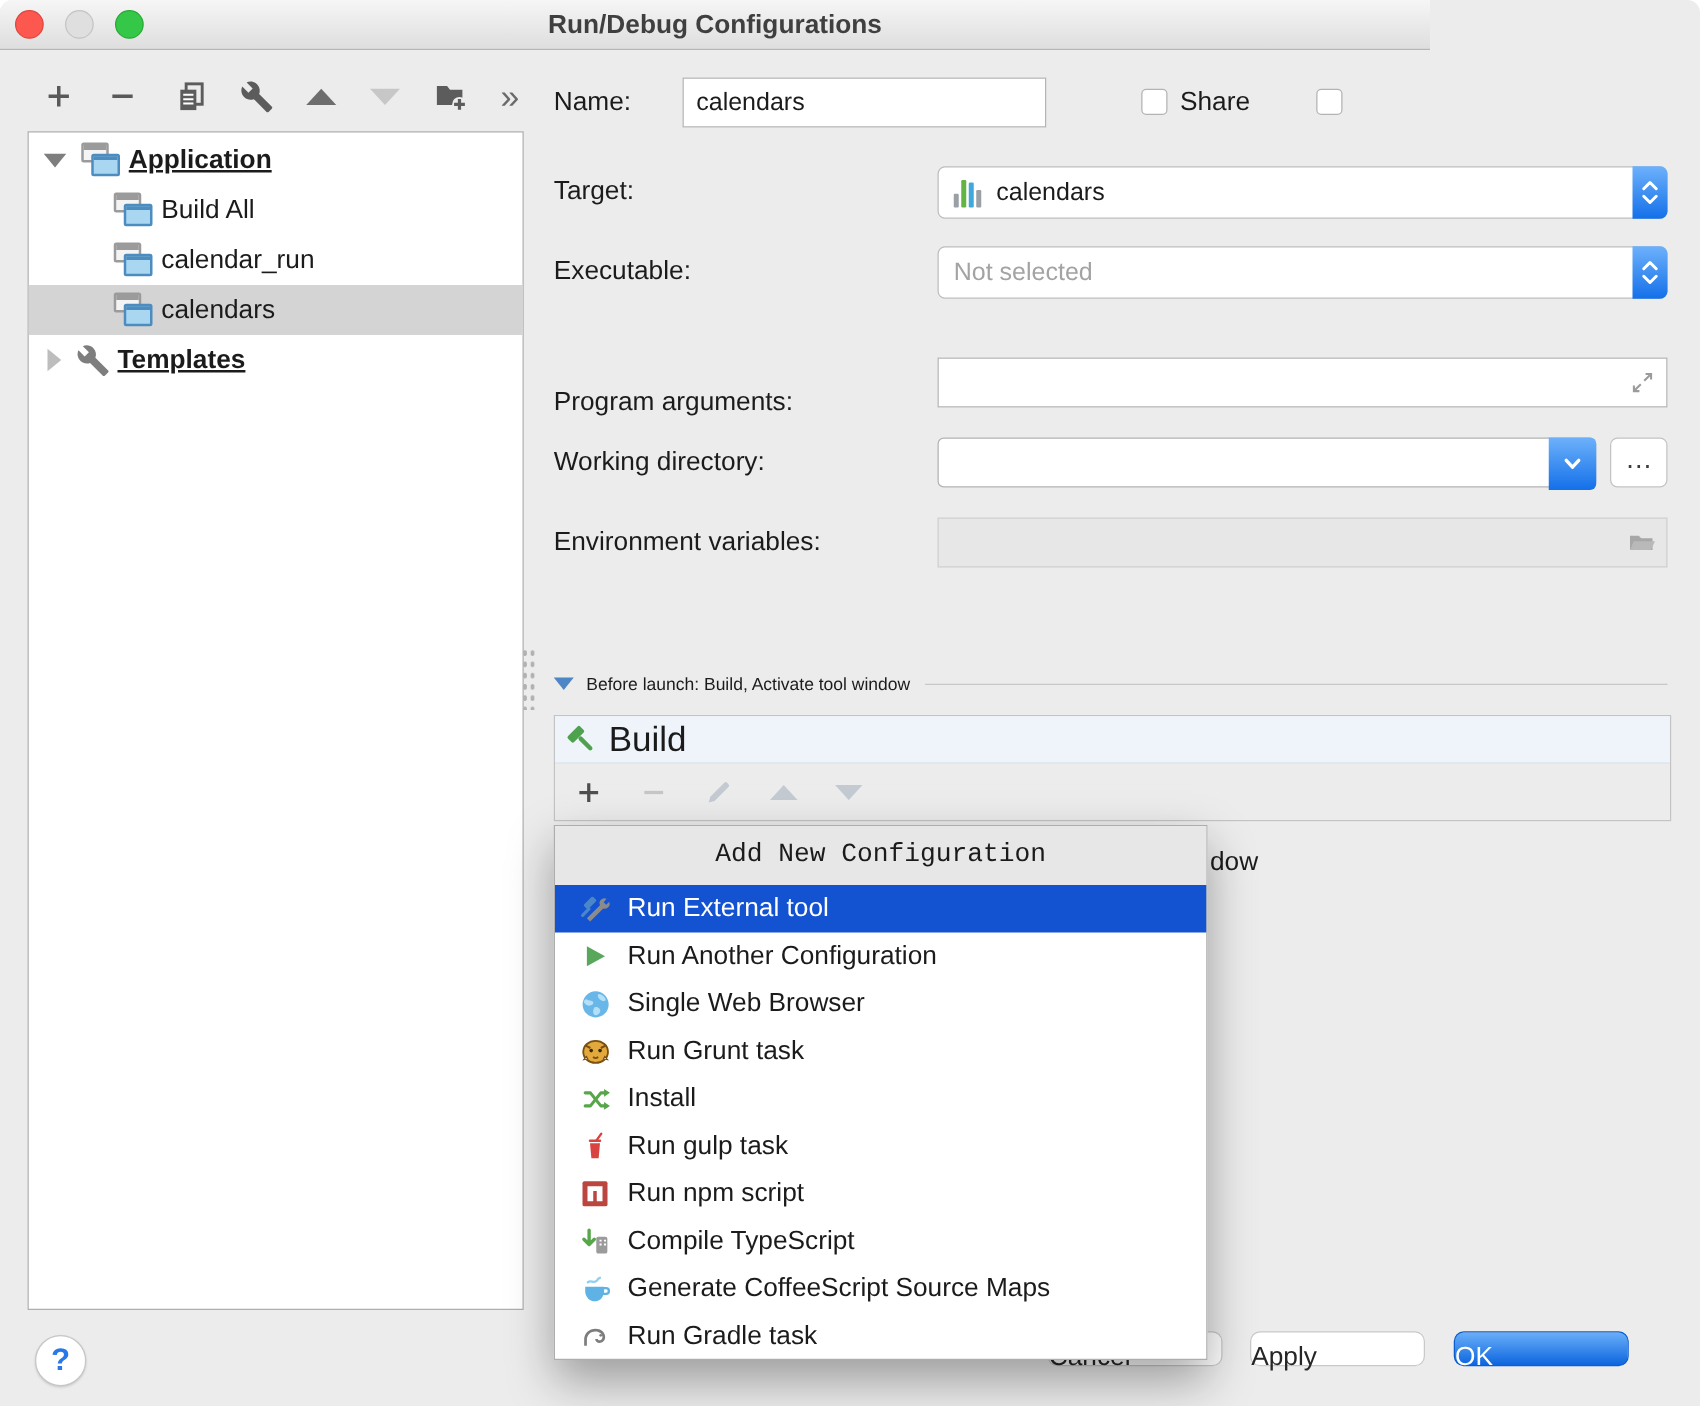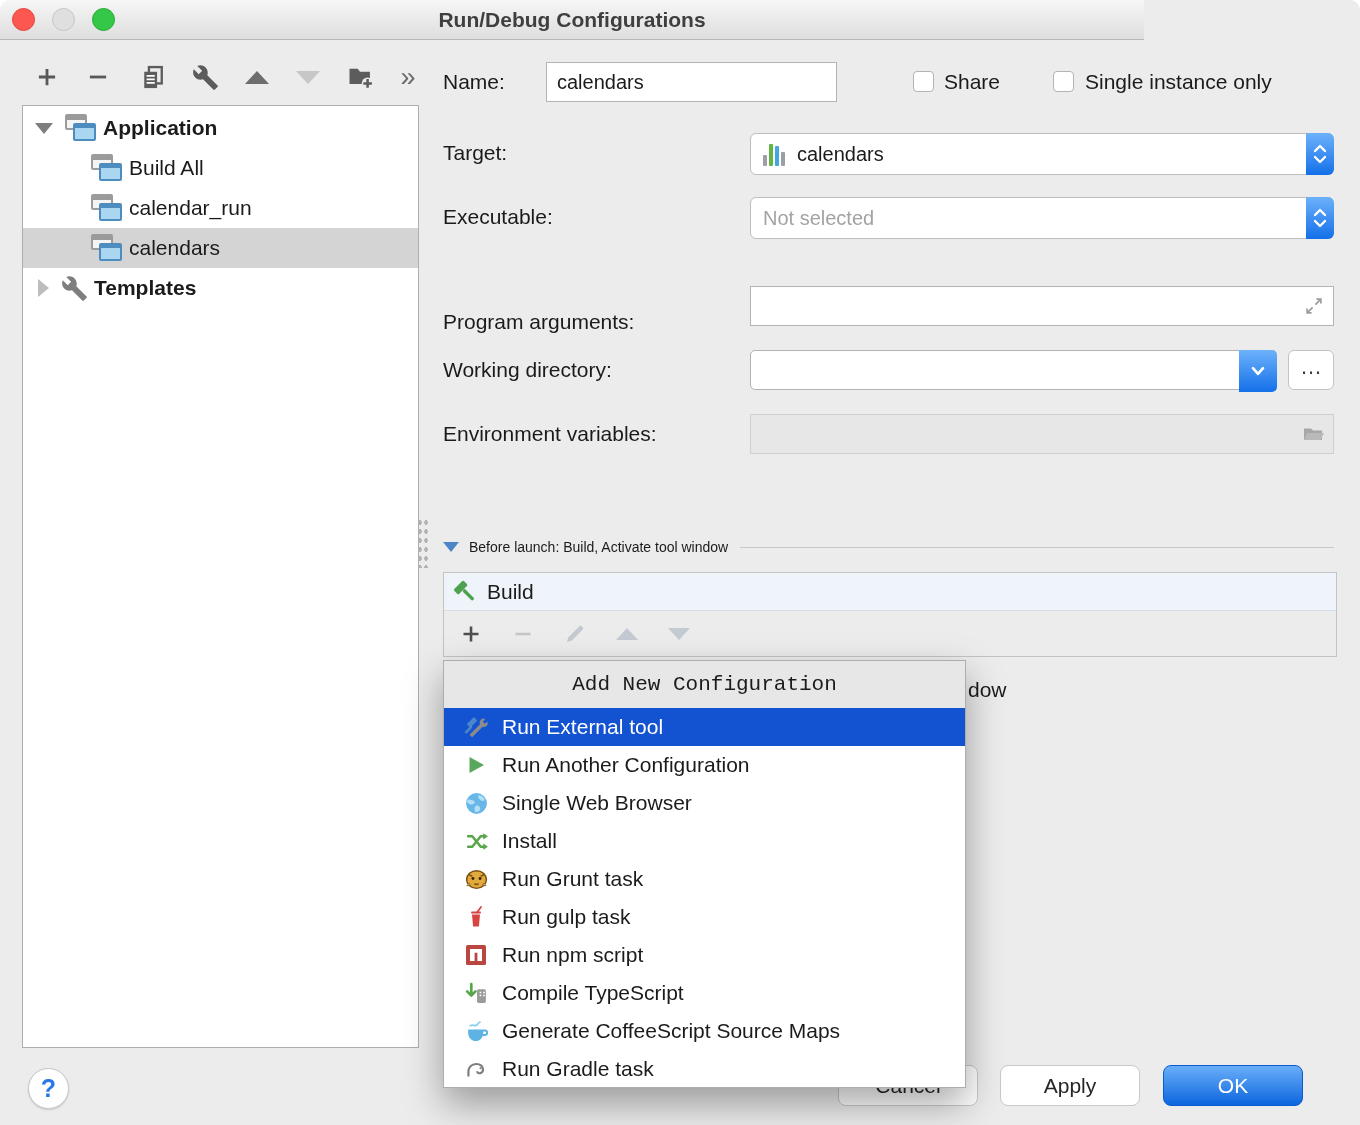--- a/index.html
+++ b/index.html
@@ -27,21 +27,21 @@
   .tri.down-dis  { border-left:12px solid transparent; border-right:12px solid transparent; border-top:13px solid #c7c7c7; }
   .chev-more { font-size:27px; color:#6a6a6a; line-height:34px; }
 
   
   .tree { position:absolute; left:22px; top:105px; width:397px; height:943px;
           background:#fff; border:1px solid #aeaeae; }
   .tree-row { position:absolute; left:0; width:100%; height:40px; display:flex;
               align-items:center; font-size:21px; color:#1b1b1b; }
   .tree-row.selected { background:#d4d4d4; }
   .tree-row .lbl { margin-left:6px; }
-  .tree-row .bold { font-weight:bold; }
+  .tree-row .bold { font-weight:bold;text-decoration:underline; }
   .t-arrow { width:0; height:0; margin-left:12px; }
   .t-arrow.down { border-left:9px solid transparent; border-right:9px solid transparent; border-top:11px solid #7e7e7e; }
   .t-arrow.right { border-top:9px solid transparent; border-bottom:9px solid transparent; border-left:11px solid #bdbdbd; margin-left:15px; }
   .t-spacer { width:18px; margin-left:12px; }
 
   .win-icon { position:relative; width:32px; height:28px; flex:0 0 auto; }
   .win-back { position:absolute; left:0; top:0; width:22px; height:16px;
               border:2px solid #9b9b9b; border-radius:2px; background:#f4f4f4; }
   .win-back::before { content:""; position:absolute; left:0; top:0; right:0; height:4px; background:#9b9b9b; }
   .win-front { position:absolute; left:8px; top:9px; width:23px; height:18px;
@@ -76,43 +76,43 @@
   
   .bl-header { position:absolute; left:443px; top:532px; width:891px; height:30px;
                display:flex; align-items:center; }
   .bl-tri { width:0; height:0; border-left:8px solid transparent; border-right:8px solid transparent;
             border-top:10px solid #4d86c6; }
   .bl-text { font-size:14px; color:#1b1b1b; margin-left:10px; }
   .bl-line { flex:1; border-top:1px solid #c8c8c8; margin-left:12px; }
   .tasks { position:absolute; left:443px; top:572px; width:894px; height:85px;
            background:#fff; border:1px solid #c3c3c3; }
   .task-row { height:38px; background:#eef4fa; display:flex; align-items:center;
-              font-size:21px; color:#1b1b1b; border-bottom:1px solid #d8dee5; }
+              font-size:28px; color:#1b1b1b; border-bottom:1px solid #d8dee5; }
   .task-row .lbl { margin-left:8px; }
   .task-toolbar { height:45px; background:#ececec; display:flex; align-items:center; }
   .task-tb-btn { width:30px; height:30px; display:flex; align-items:center; justify-content:center; margin-left:22px; }
   .tt-up { width:0;height:0;border-left:11px solid transparent;border-right:11px solid transparent;border-bottom:12px solid #c4cad1; }
   .tt-down { width:0;height:0;border-left:11px solid transparent;border-right:11px solid transparent;border-top:12px solid #c4cad1; }
 
   .bg-fragment { position:absolute; left:968px; top:678px; font-size:21px; color:#1b1b1b; }
 
   
   .popup { position:absolute; left:443px; top:660px; width:523px; height:428px;
            background:#fff; border:1px solid #adadad;
            box-shadow:0 16px 36px rgba(0,0,0,0.35); z-index:20; }
   .popup-header { height:47px; background:#e7e7e7; display:flex; align-items:center;
                   justify-content:center; font-size:21px; color:#1b1b1b;font-family:Liberation Mono, monospace; }
   .popup-item { height:38px; display:flex; align-items:center; padding-left:18px;
                 font-size:21px; color:#1b1b1b; }
   .popup-item .mi { width:28px; height:26px; display:flex; align-items:center; justify-content:center; margin-right:12px; flex:0 0 auto; }
   .popup-item.selected { background:#1353d2; color:#fff;text-align:center; }
 
   
-  .btn { position:absolute; top:1065px; width:140px; height:41px; border-radius:8px;
-         font-size:21px; text-align:center; line-height:39px; z-index:5; }
+  .btn { position:absolute; top:1065px; width:140px; height:28px; border-radius:8px;
+         font-size:21px; text-align:left; line-height:39px; z-index:5; }
   .btn.plain { background:#fff; border:1px solid #c9c9c9; color:#262626; }
   .btn.primary { background:linear-gradient(180deg,#69aef9,#0d66de); border:1px solid #0b5dcd; color:#fff; }
   .help { position:absolute; left:28px; top:1068px; width:41px; height:41px; border-radius:50%;
           background:#fff; border:1px solid #c6c6c6; box-shadow:0 1px 2px rgba(0,0,0,.15);
           font-size:25px; font-weight:bold; color:#2878e8; text-align:center; line-height:39px; }
 
   .splitter { position:absolute; left:417px; top:518px; width:12px; height:50px;
               background-image:radial-gradient(#b2b2b2 1.6px, transparent 1.7px);
               background-size:6px 9px; }
 </style>
@@ -210,21 +210,20 @@
         </svg>
       <span class="lbl bold">Templates</span>
     </div>
   </div>
 
   <div class="flabel" style="left:443px; top:62px">Name:</div>
   <input class="txt" style="left: 546px; top: 62px; width: 291px;" value="calendars">
   <span class="checkbox" style="left:913px; top:71px"></span>
   <div class="flabel" style="left:944px; top:62px">Share</div>
   <span class="checkbox" style="left:1053px; top:71px"></span>
-  <div class="flabel" style="left:1085px; top:62px">Single instance only</div>
 
   <div class="flabel" style="left:443px; top:133px">Target:</div>
   <div class="combo" style="left:750px; top:133px; width:584px">
     <span class="bars">
       <i style="height:11px; background:#9aa0a6"></i>
       <i style="height:22px; background:#62b543"></i>
       <i style="height:20px; background:#40a8dd"></i>
       <i style="height:14px; background:#9aa0a6"></i>
     </span>
     <span class="c-text">calendars</span>
@@ -357,47 +356,47 @@
           <path d="M14 4c2 0 4.5 1.5 5.5 3.5S18 10 16.5 9 13 6.5 14 4z" fill="#b3e0f7"></path>
           <path d="M12 14c2 0 4 1.5 3.5 3.5S12.5 21 11 20s-1-6 1-6z" fill="#b3e0f7"></path>
         </svg>
       </span>
       <span>Single Web Browser</span>
     </div>
 
     <div class="popup-item">
       <span class="mi">
         <svg width="25" height="25" viewBox="0 0 24 24">
+          <ellipse cx="12" cy="12" rx="9.5" ry="8.5" fill="#e2a93c" stroke="#7a4f10" stroke-width="1.4"></ellipse>
+          <path d="M4 7l4 2M20 7l-4 2" stroke="#7a4f10" stroke-width="1.6"></path>
+          <circle cx="8.6" cy="11" r="1.4" fill="#3a2605"></circle>
+            <circle cx="15.4" cy="11" r="1.4" fill="#3a2605"></circle>
+          <path d="M5 15.5l-2.2 2.5 3.2-.6zM19 15.5l2.2 2.5-3.2-.6z" fill="#fff" stroke="#7a4f10" stroke-width=".8"></path>
+          <path d="M10 16c1.3 1 2.7 1 4 0" stroke="#7a4f10" stroke-width="1.4" fill="none"></path>
+        </svg>
+      </span>
+      <span>Run Grunt task</span>
+    </div>
+
+    <div class="popup-item">
+      <span class="mi">
+        <svg width="25" height="25" viewBox="0 0 24 24">
           <g fill="none" stroke="#57a64a" stroke-width="2.4" stroke-linecap="round" stroke-linejoin="round">
             <path d="M4 7h4l8 10h4"></path>
               <path d="M4 17h4l8-10h4"></path>
           </g>
           <path d="M23 7l-4.5-3v6z" fill="#57a64a"></path>
           <path d="M23 17l-4.5-3v6z" fill="#57a64a"></path>
         </svg>
       </span>
       <span>Install</span>
     </div>
 
     <div class="popup-item">
       <span class="mi">
-        <svg width="25" height="25" viewBox="0 0 24 24">
-          <ellipse cx="12" cy="12" rx="9.5" ry="8.5" fill="#e2a93c" stroke="#7a4f10" stroke-width="1.4"></ellipse>
-          <path d="M4 7l4 2M20 7l-4 2" stroke="#7a4f10" stroke-width="1.6"></path>
-          <circle cx="8.6" cy="11" r="1.4" fill="#3a2605"></circle>
-            <circle cx="15.4" cy="11" r="1.4" fill="#3a2605"></circle>
-          <path d="M5 15.5l-2.2 2.5 3.2-.6zM19 15.5l2.2 2.5-3.2-.6z" fill="#fff" stroke="#7a4f10" stroke-width=".8"></path>
-          <path d="M10 16c1.3 1 2.7 1 4 0" stroke="#7a4f10" stroke-width="1.4" fill="none"></path>
-        </svg>
-      </span>
-      <span>Run Grunt task</span>
-    </div>
-
-    <div class="popup-item">
-      <span class="mi">
         <svg width="24" height="24" viewBox="0 0 24 24">
           <path d="M13 7.5L17 2" stroke="#d8443f" stroke-width="1.8" stroke-linecap="round"></path>
           <rect x="7" y="6.5" width="10" height="2" rx="1" fill="#d8443f"></rect>
           <path d="M8 9.5h8l-1.1 12H9.1z" fill="#d8443f"></path>
         </svg>
       </span>
       <span>Run gulp task</span>
     </div>
 
     <div class="popup-item">

